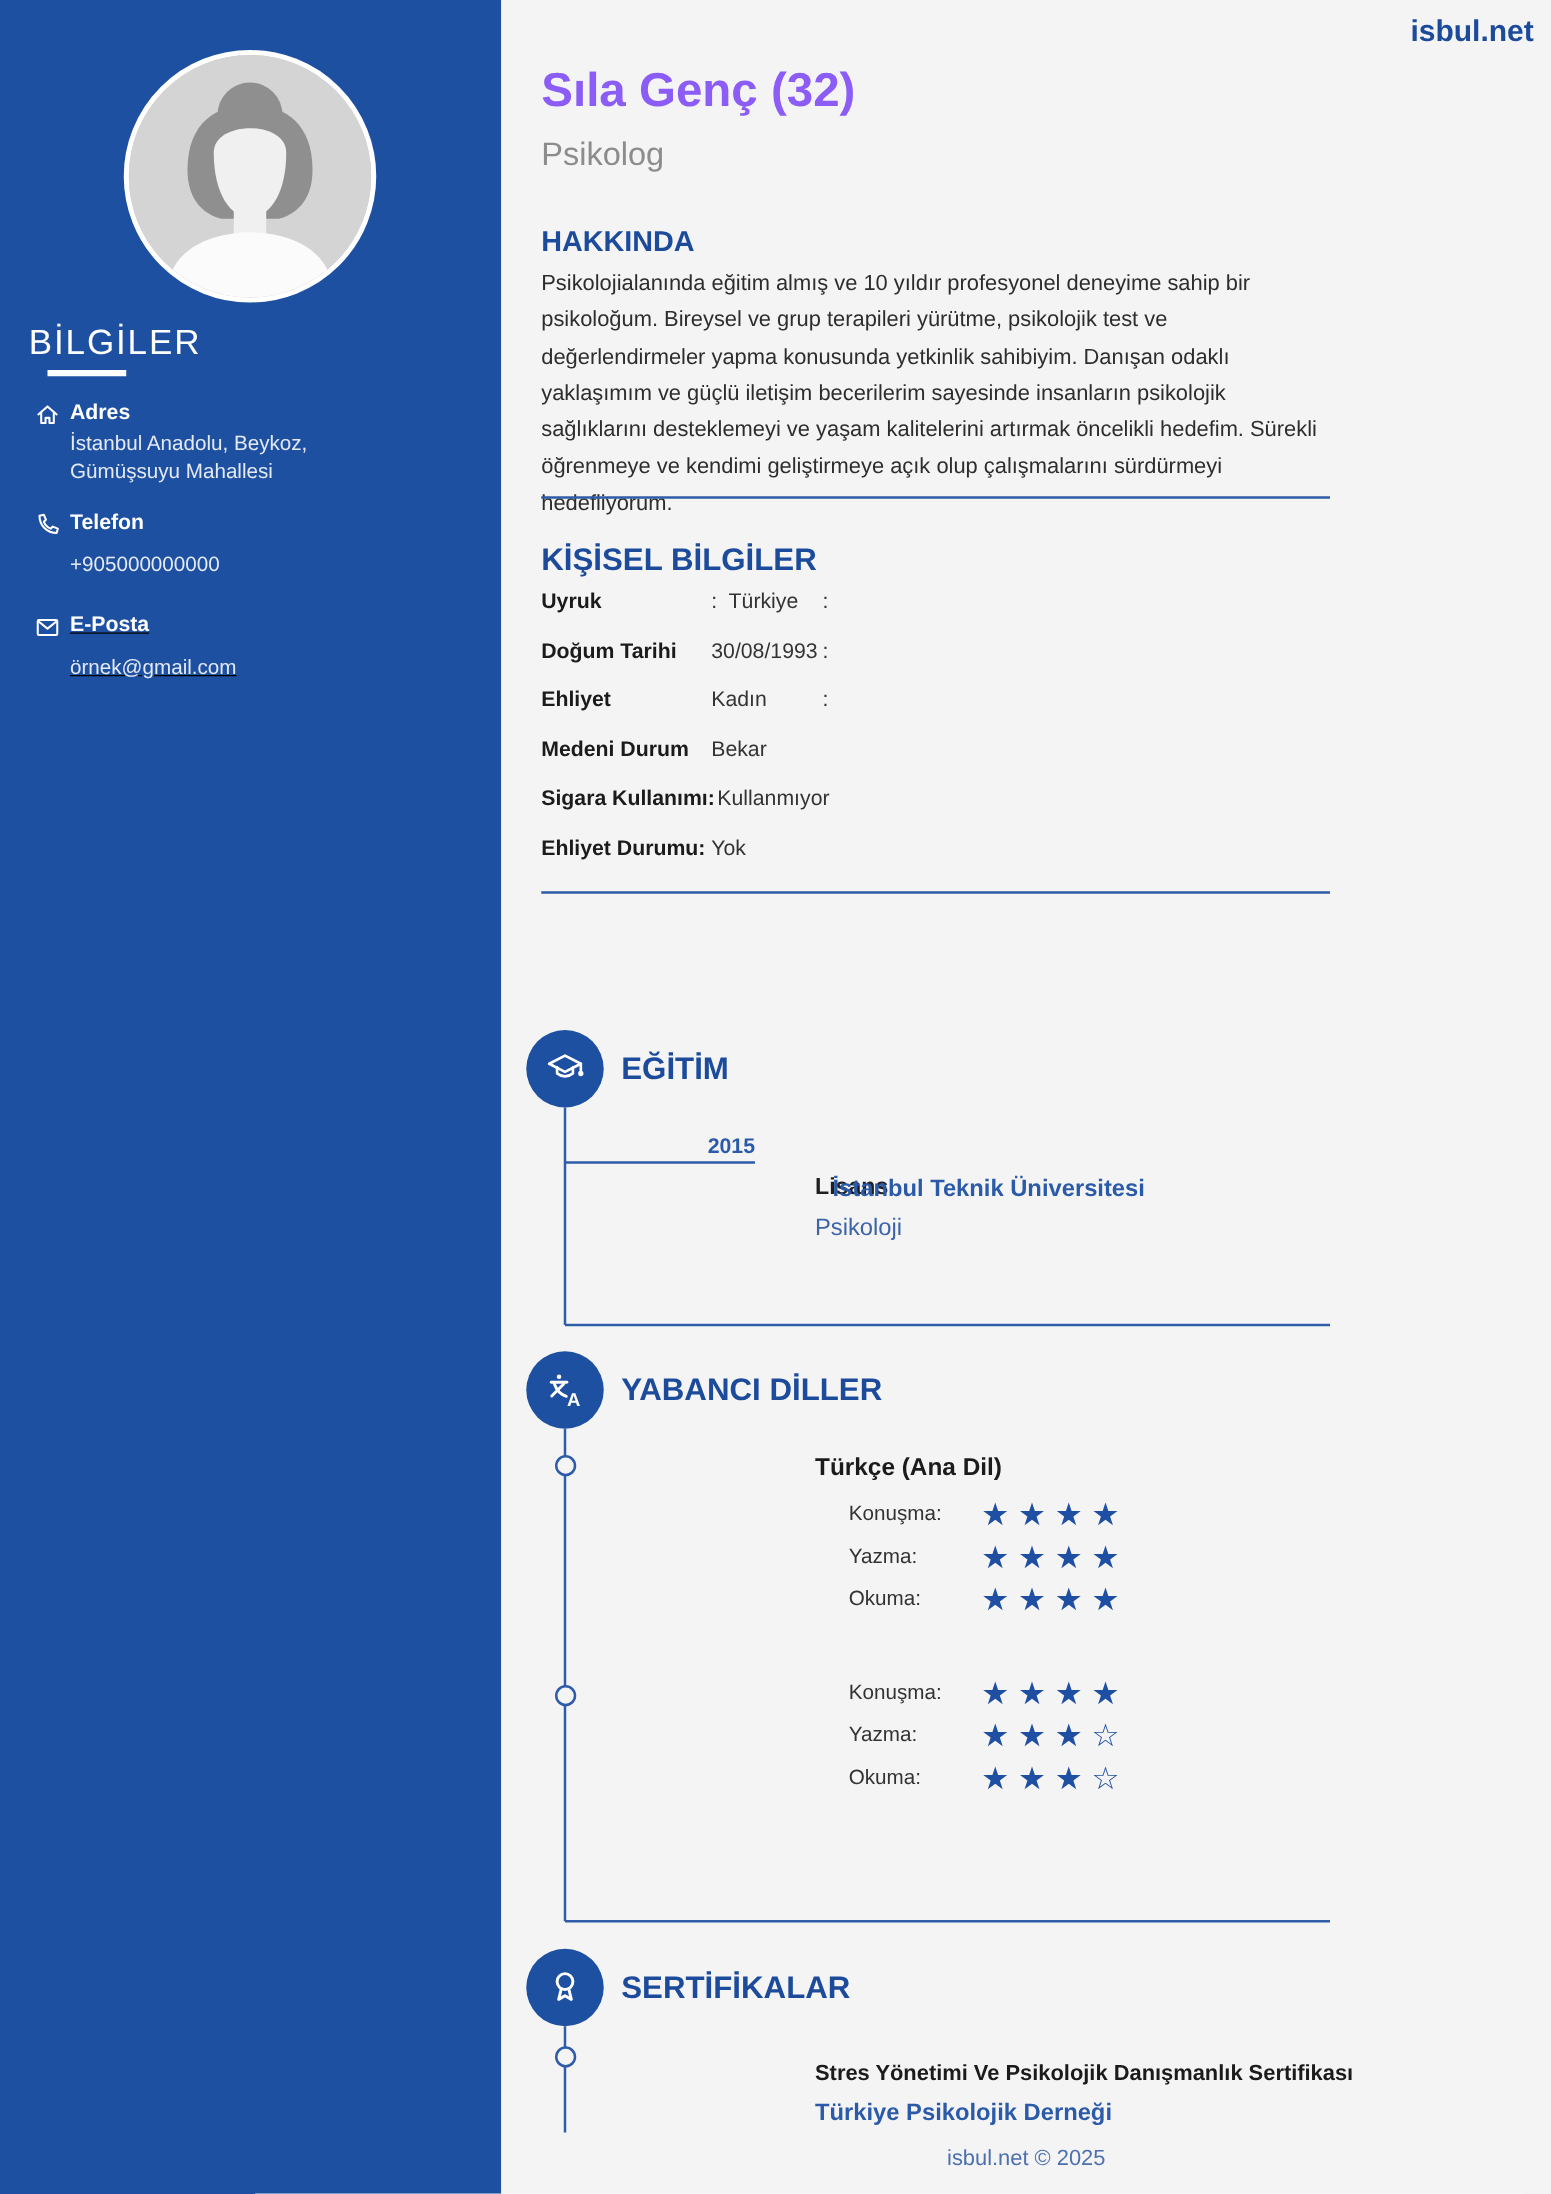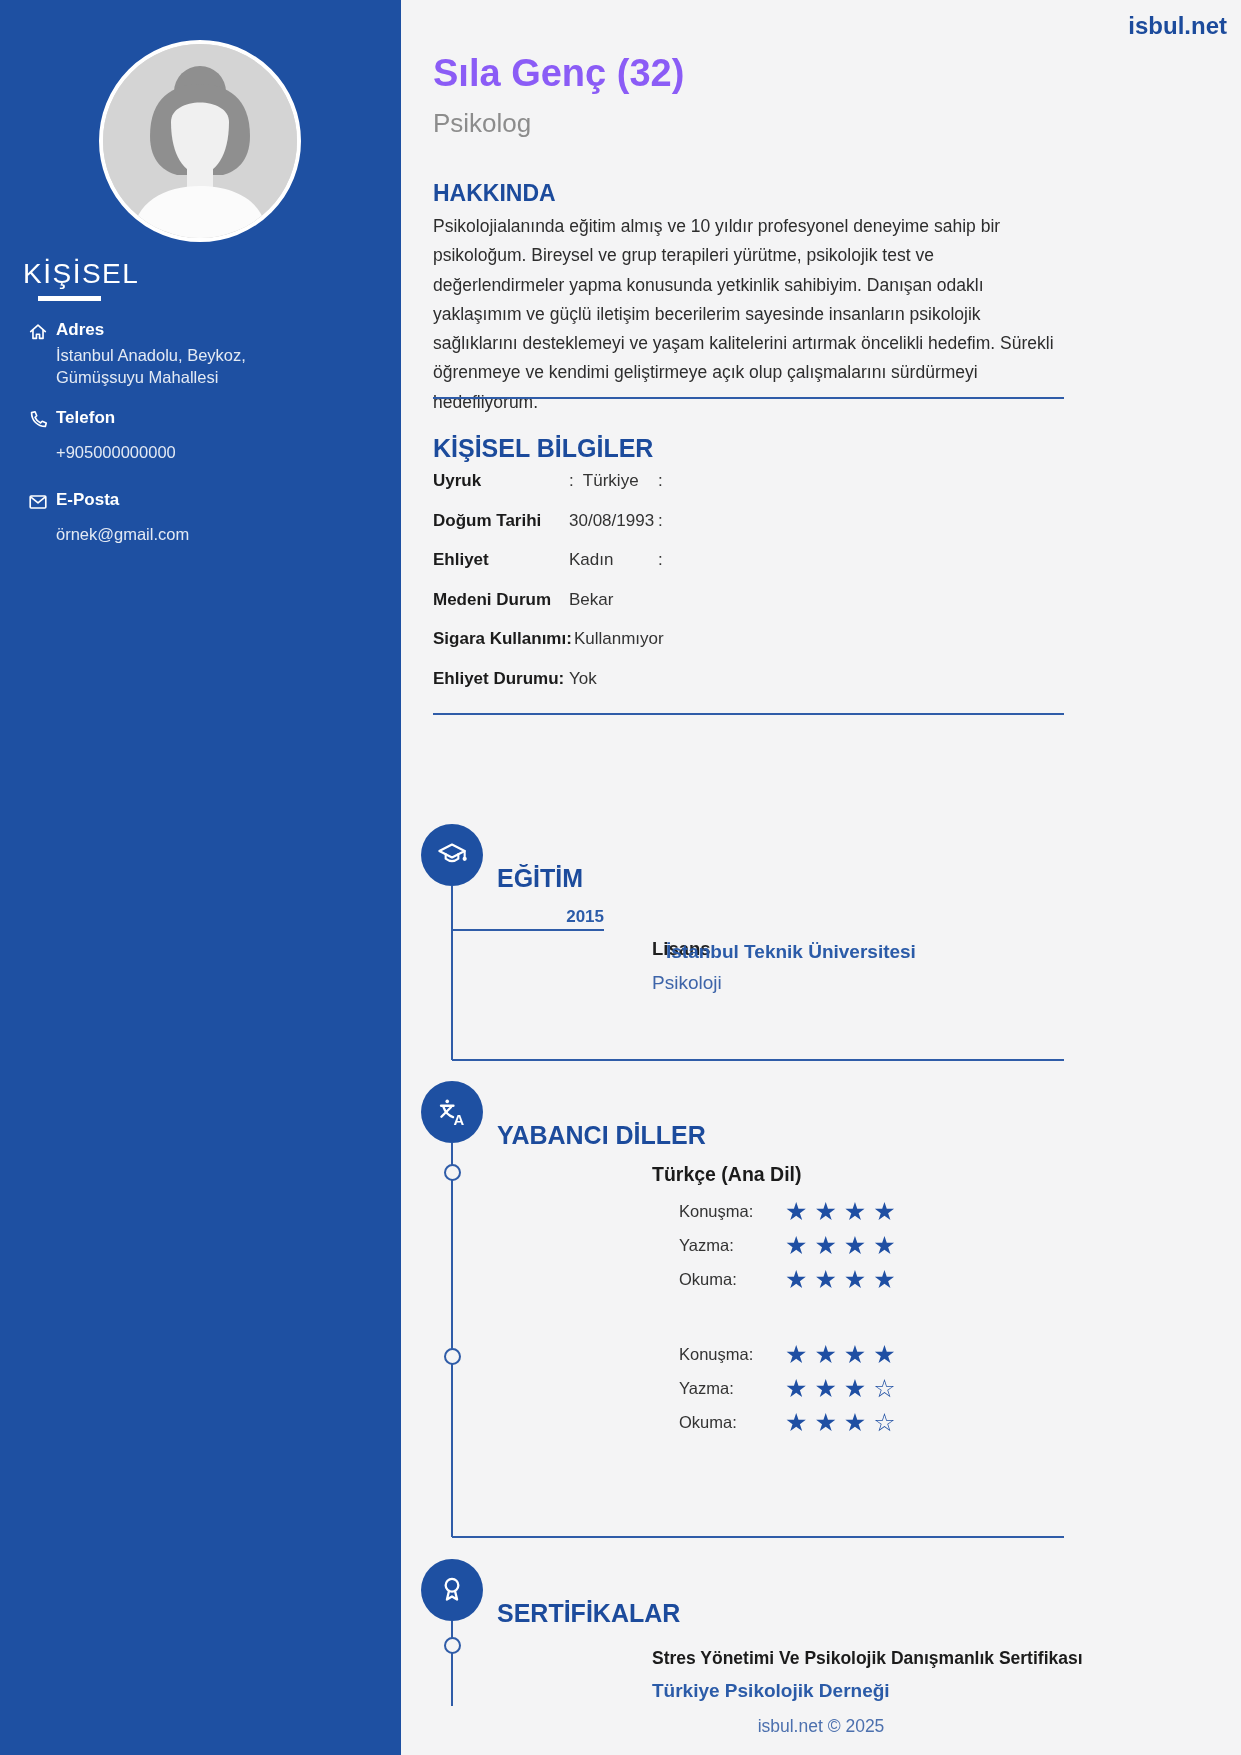--- a/index.html
+++ b/index.html
@@ -29,21 +29,21 @@
   .d1 { left:32px; top:397px; width:631px; }
   .personal-h { position:absolute; left:32px; top:434px; font-size:25px; }
   .prows { position:absolute; left:32px; top:471px; width:631px; }
   .prow { position:relative; height:39.5px; font-size:17px; }
   .plabel { display:inline-block; min-width:134px; font-weight:bold; color:#1b1b1b; vertical-align:top; }
   .pval { color:#333333; white-space:pre; padding-left:2px; }
   .pcolon2 { position:absolute; left:225px; top:0; color:#333333; }
   .d2 { left:32px; top:713px; width:631px; }
 
   .sec-circle { position:absolute; left:20px; width:62px; height:62px; border-radius:50%; background:#1E50A2; display:flex; align-items:center; justify-content:center; }
-  .sec-h { position:absolute; left:96px; font-size:25px;margin-top:23px; }
+  .sec-h { position:absolute; left:96px; font-size:25px; }
   .vline { position:absolute; left:50px; width:2px; background:#2F5CA8; }
   .marker { position:absolute; left:43px; width:17px; height:17px; border-radius:50%; background:#f4f4f5; border:2.5px solid #2F5CA8; }
 
   
   .edu-circle { top:824px; }
   .edu-h { top:841px; }
   .edu-vline { top:886px; height:174px; }
   .year-line { position:absolute; left:51px; top:929px; width:152px; height:2px; background:#2F5CA8; }
   .year { position:absolute; left:113px; top:907px; width:90px; text-align:right; font-size:17px; font-weight:bold; color:#2B5BA8; }
   .edu-degree { position:absolute; left:251px; top:938px; font-size:18.5px; font-weight:bold; color:#1f1f1f; }
@@ -83,21 +83,21 @@
     <svg width="194" height="194" viewBox="0 0 194 194">
       <rect width="194" height="194" fill="#d4d4d4"></rect>
       <circle cx="97" cy="48" r="26" fill="#8f8f8f"></circle>
       <path d="M47,92 C47,54 70,40 97,40 C124,40 147,54 147,92 C147,118 132,128 120,131 L74,131 C62,128 47,118 47,92 Z" fill="#8f8f8f"></path>
       <path d="M68,78 C68,52 126,52 126,78 C126,112 112,130 97,130 C82,130 68,112 68,78 Z" fill="#f0f0f0"></path>
       <rect x="84" y="118" width="26" height="30" fill="#f0f0f0"></rect>
       <path d="M30,194 C30,158 62,142 97,142 C132,142 164,158 164,194 Z" fill="#fbfbfb"></path>
     </svg>
   </div>
 
-  <div class="contact-title">KİŞİSEL</div>
+  <div class="contact-title">BİLGİLER</div>
   <div class="contact-underline"></div>
 
   <div class="c-item" style="top:320px;">
     <svg class="c-icon" viewBox="0 0 24 24" fill="none" stroke="#ffffff" stroke-width="1.8" stroke-linecap="round" stroke-linejoin="round">
       <path d="M4,11.5 L12,4.5 L20,11.5"></path>
       <path d="M6.5,9.8 V19 H10.3 V14.5 H13.7 V19 H17.5 V9.8"></path>
     </svg>
     <div class="c-label">Adres</div>
     <div class="c-lines">
       <div>İstanbul Anadolu, Beykoz,</div>
@@ -108,21 +108,21 @@
   <div class="c-item" style="top:408px;">
     <svg class="c-icon" viewBox="0 0 24 24" fill="none" stroke="#ffffff" stroke-width="1.8" stroke-linecap="round" stroke-linejoin="round">
       <path d="M5,4 C5,12.5 11.5,19 20,19 L21,15.2 L16.6,13.4 L14.8,15.2 C11.8,13.9 10.1,12.2 8.8,9.2 L10.6,7.4 L8.8,3 Z"></path>
     </svg>
     <div class="c-label">Telefon</div>
     <div class="c-lines gap">
       <div>+905000000000</div>
     </div>
   </div>
 
-  <div class="c-item" style="top:490px;">
+  <div class="c-item" style="top:490px;text-decoration:underline;">
     <svg class="c-icon" viewBox="0 0 24 24" fill="none" stroke="#ffffff" stroke-width="1.8" stroke-linecap="round" stroke-linejoin="round">
       <rect x="3.5" y="5.5" width="17" height="13" rx="1"></rect>
       <path d="M4,6.5 L12,13 L20,6.5"></path>
     </svg>
     <div class="c-label">E-Posta</div>
     <div class="c-lines gap">
       <div>örnek@gmail.com</div>
     </div>
   </div>
 </aside>

